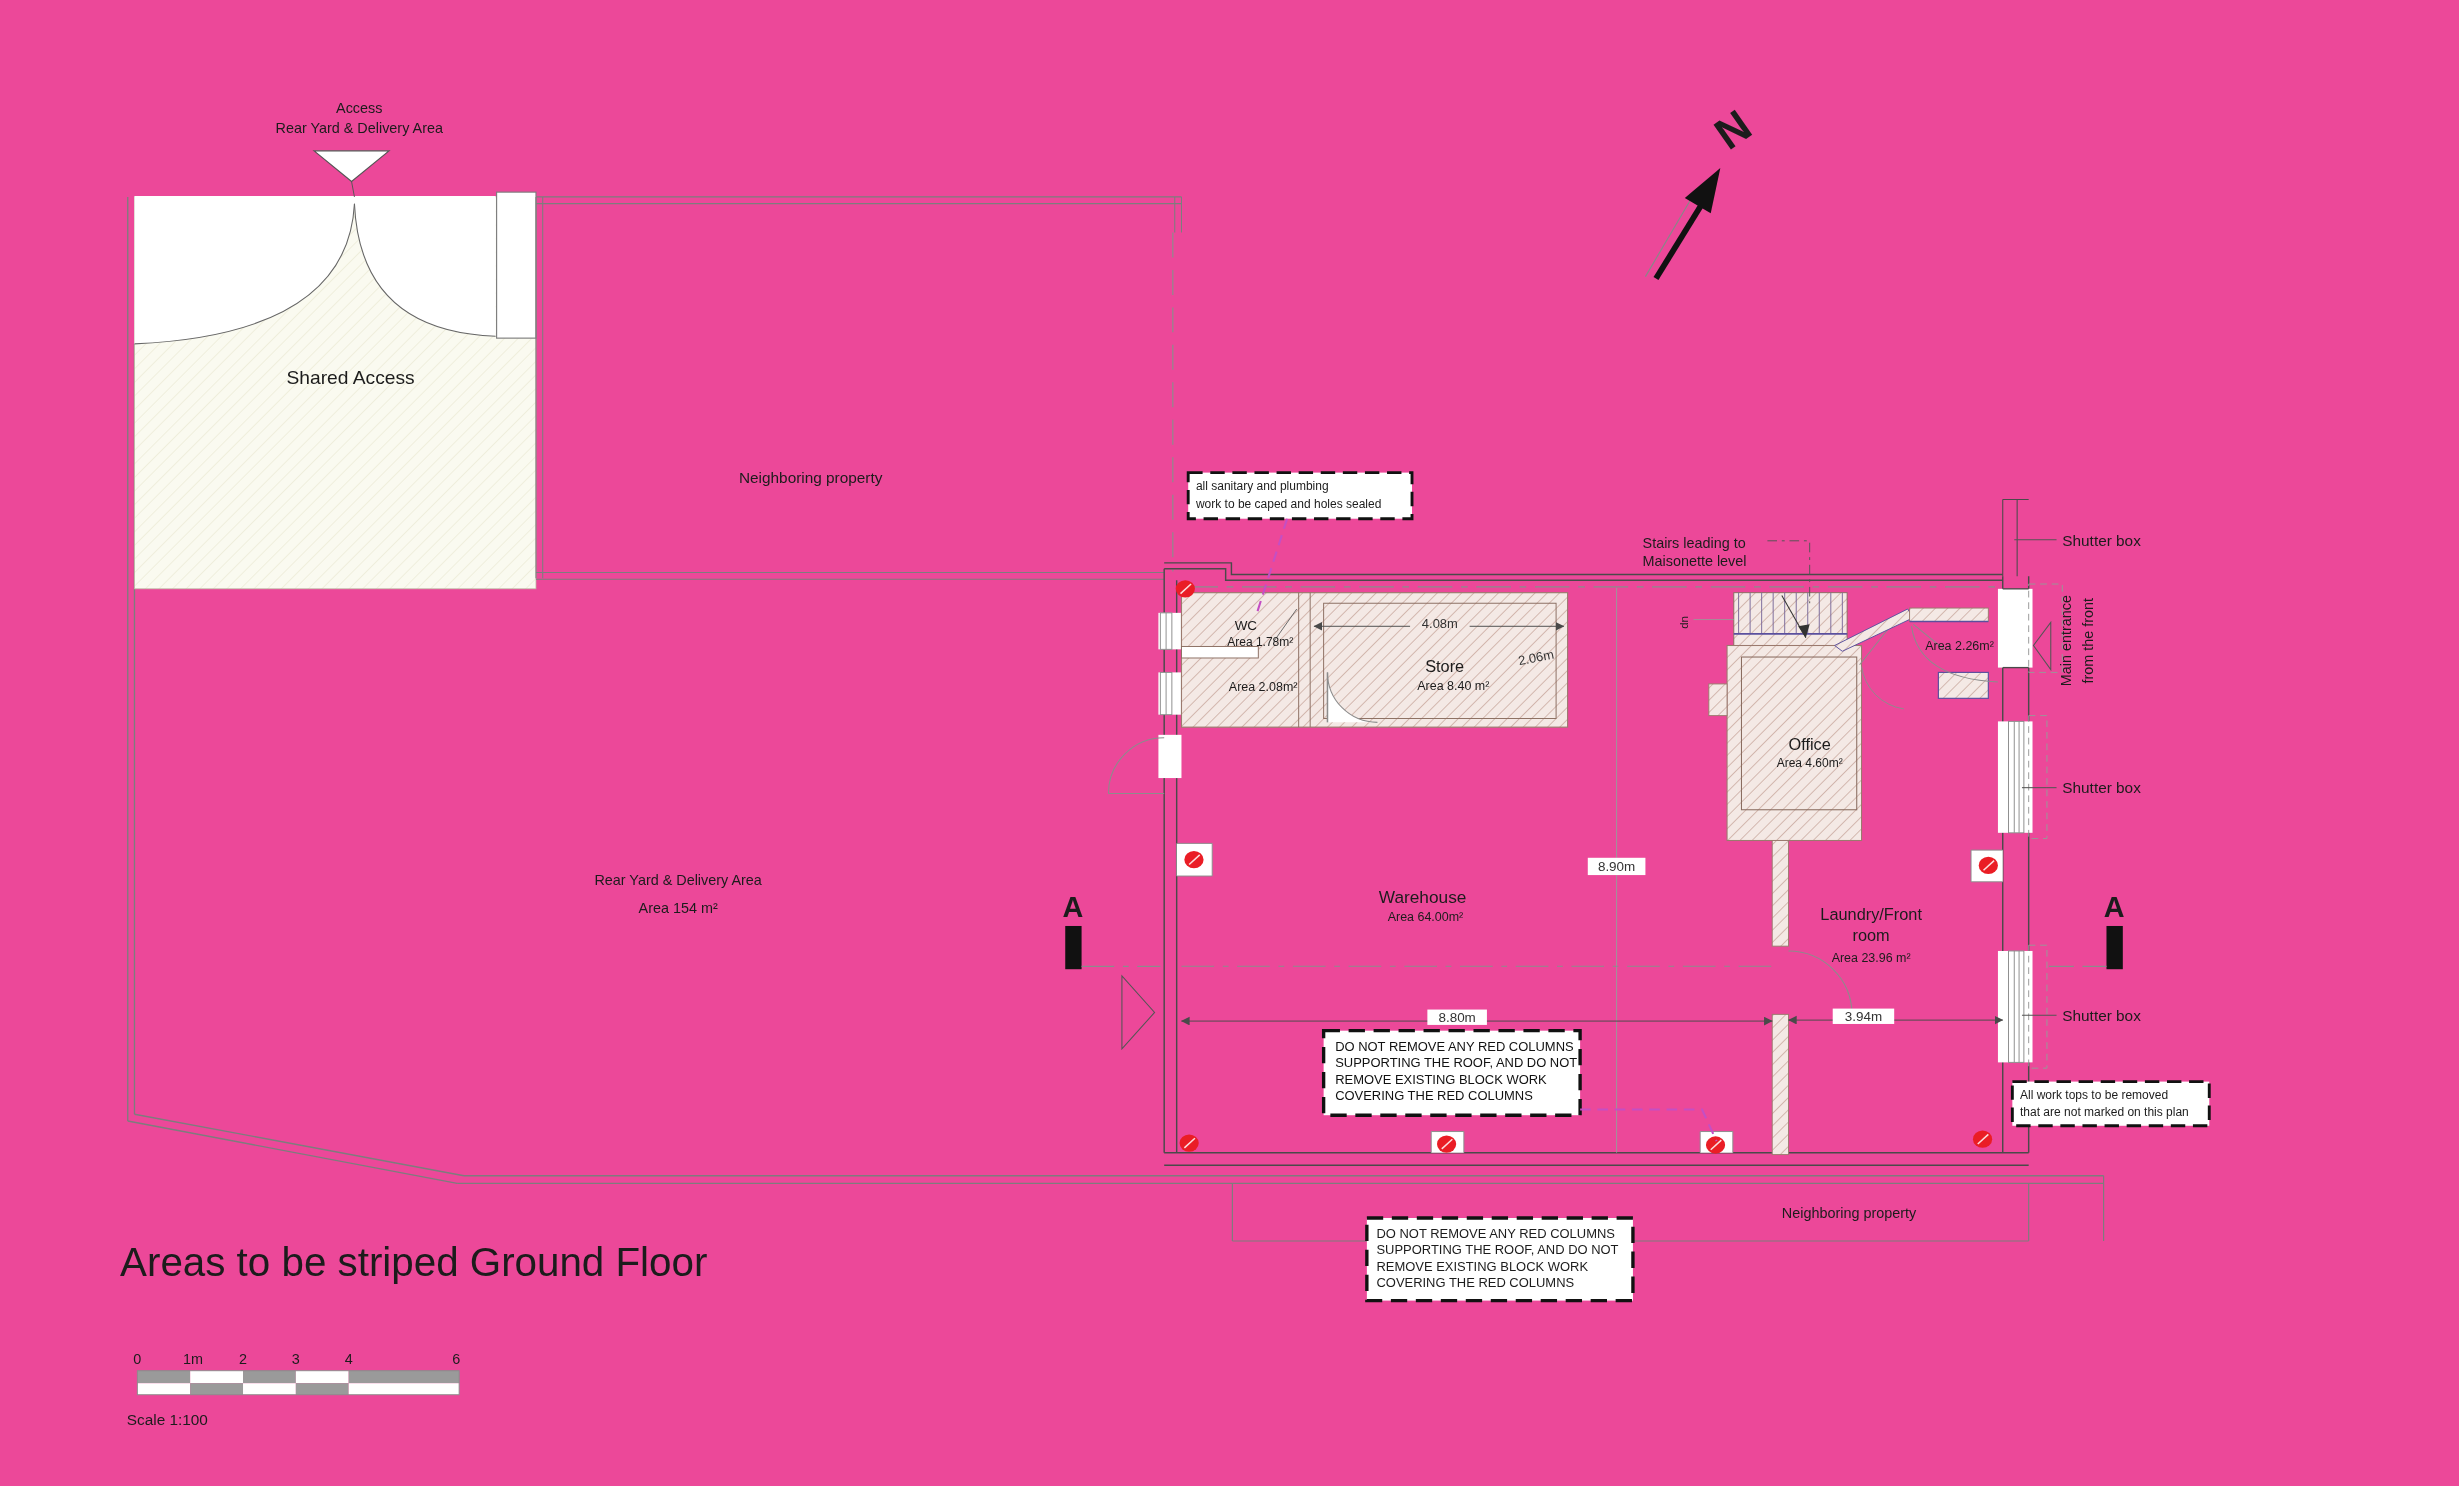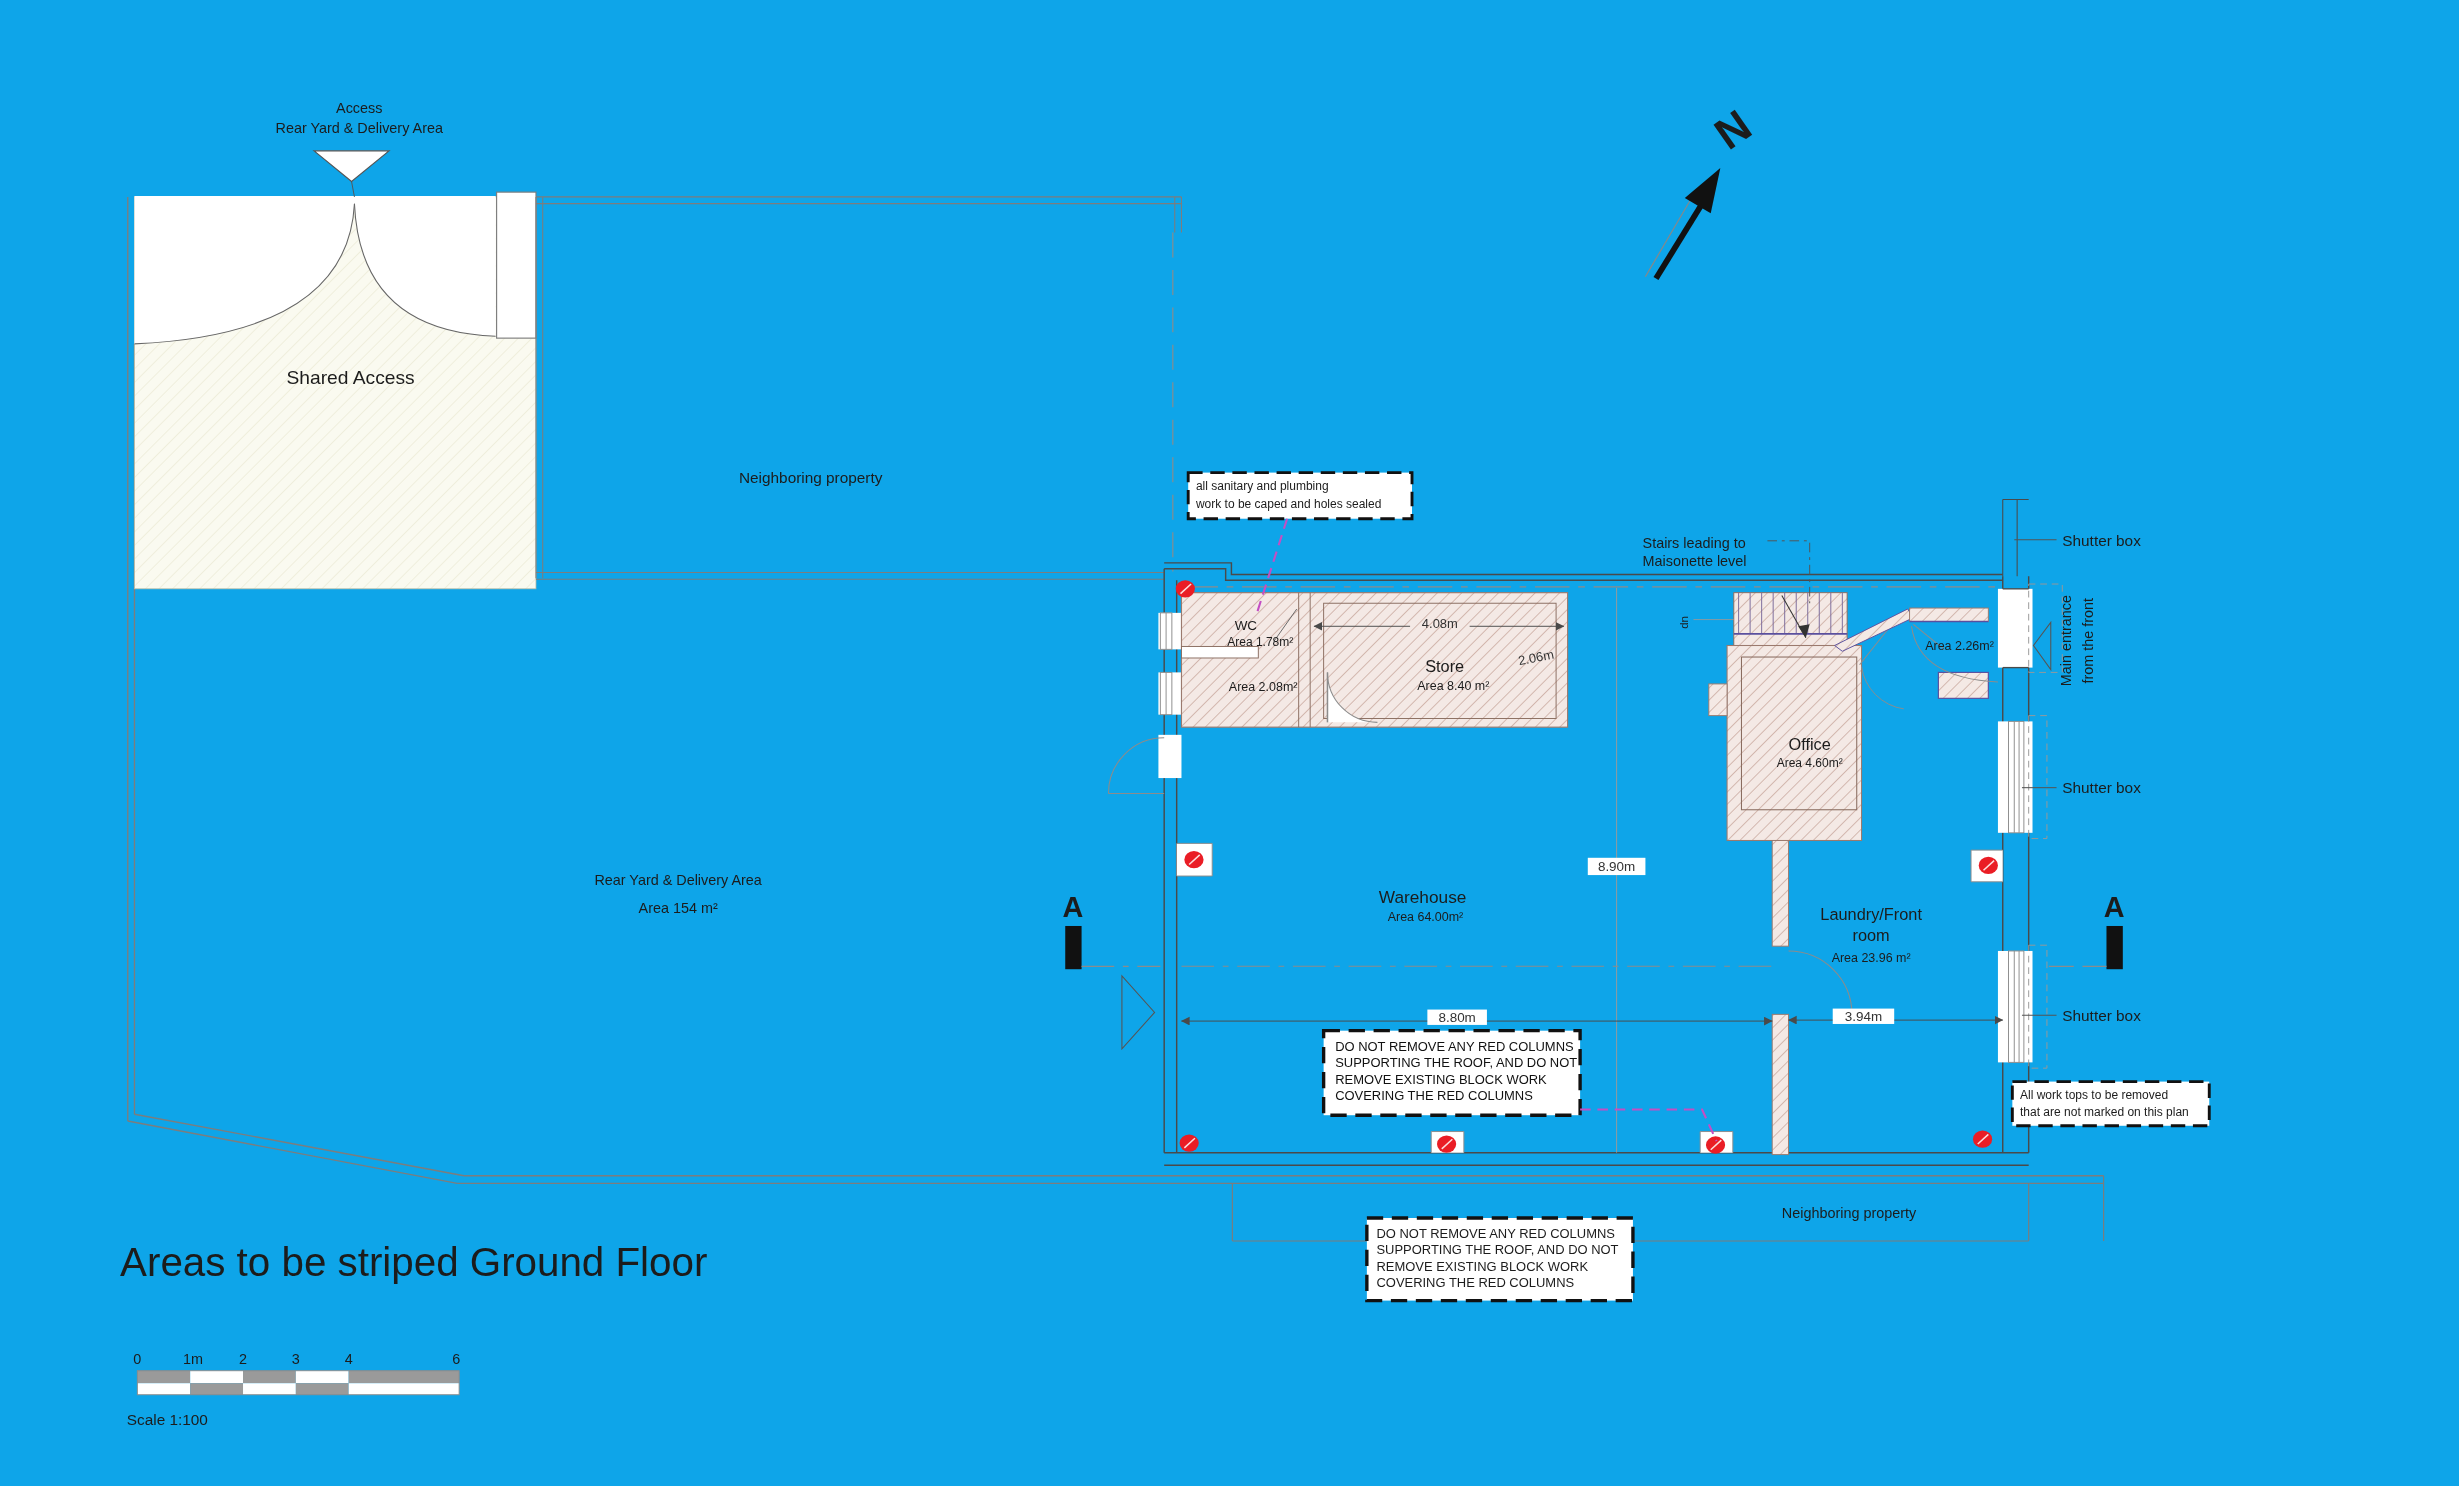--- a/index.html
+++ b/index.html
@@ -1,16 +1,16 @@
 <!DOCTYPE html>
 <html><head>
 <meta charset="utf-8">
 <style>
   html,body{margin:0;padding:0;background:#ffffff;}
-  .plan-wrap{position:relative;width:2459px;height:1486px;background:#0ea5e9;overflow:hidden;}
+  .plan-wrap{position:relative;width:2459px;height:1486px;background:#ec4899;overflow:hidden;}
   svg{display:block;}
   text{font-family:"Liberation Sans","DejaVu Sans",sans-serif;fill:#1c1c1c;}
   .dimlbl{fill:#333;}
   .note-black{fill:#111;}
 </style>
 </head>
 <body>
 
 <div class="plan-wrap">
 <svg width="2459" height="1486" viewBox="0 0 2560 1547">

